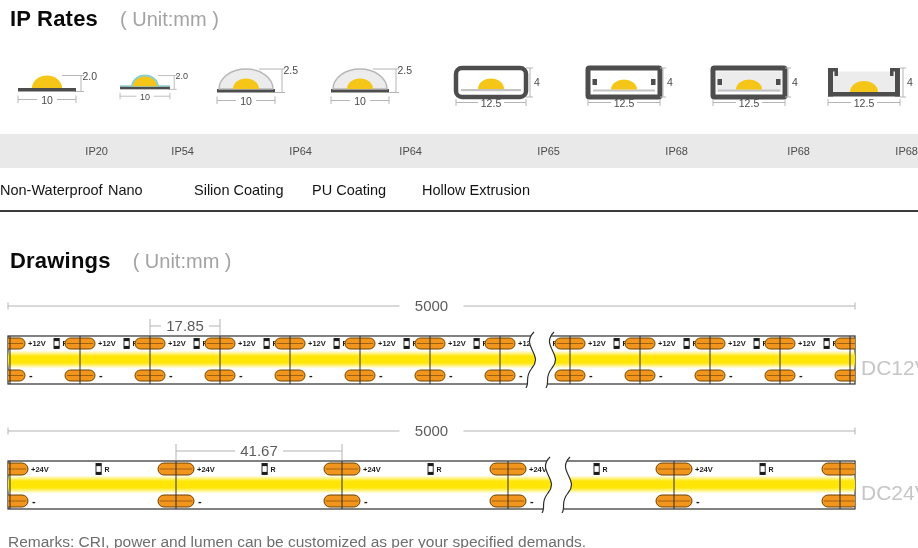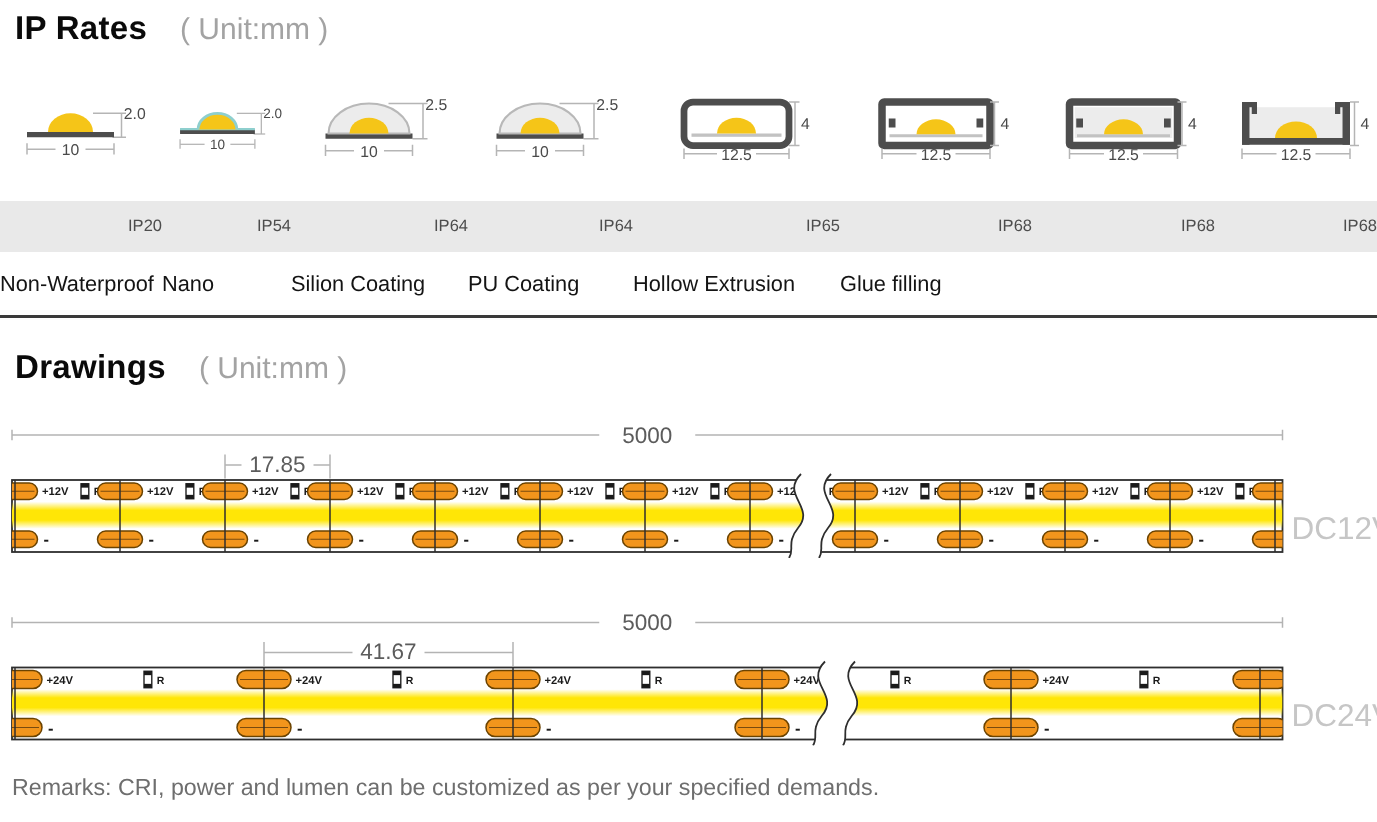--- a/index.html
+++ b/index.html
@@ -12,21 +12,21 @@
   .diagram-cell{display:flex;justify-content:center;align-items:flex-end;}
   svg.xsec{width:100px;height:64px;display:block;}
   svg text{font-family:"Liberation Sans",sans-serif;}
   .dimt{font-size:10.5px;fill:#4a4a4a;}
   .diml{stroke:#b5b5b5;stroke-width:1;fill:none;}
   .ip-table{margin-top:26px;}
   .row-rating{background:var(--table-header-bg,#e9e9e9);margin-bottom:2px;}
   .row-rating .cell{height:34px;line-height:34px;text-align:right;font-size:11px;color:#4d4d4d;}
   .row-name{border-bottom:2px solid #3a3a3a;}
   .row-name .cell{height:40px;line-height:40px;font-size:14.5px;font-weight:500;color:#141414;white-space:nowrap;}
-  .drawings-head{margin-top:20px;}
+  .drawings-head{margin-top:36px;}
   svg.strip{width:918px;height:90px;display:block;}
   #strip-svg-1{margin-top:24px;}
   #strip-svg-2{margin-top:35px;}
   .remarks{margin:20px 0 0 8px;font-size:15.5px;color:#6e6e6e;}
 </style>
 </head>
 <body>
 
 <div class="sec-head">
   <span class="sec-title">IP Rates</span>
@@ -193,21 +193,20 @@
     <div class="cell">IP68</div>
     <div class="cell">IP68</div>
     <div class="cell">IP68</div>
   </div>
   <div class="cols row-name">
     <div class="cell">Non-Waterproof</div>
     <div class="cell">Nano</div>
     <div class="cell">Silion Coating</div>
     <div class="cell">PU Coating</div>
     <div class="cell">Hollow Extrusion</div>
-    <div class="cell">Glue filling</div>
   </div>
 </div>
 
 <div class="sec-head drawings-head">
   <span class="sec-title">Drawings</span>
   <span class="unit-note">( Unit:mm )</span>
 </div>
 
 <svg id="strip-svg-1" class="strip" viewBox="0 0 918 90">
     <defs>

